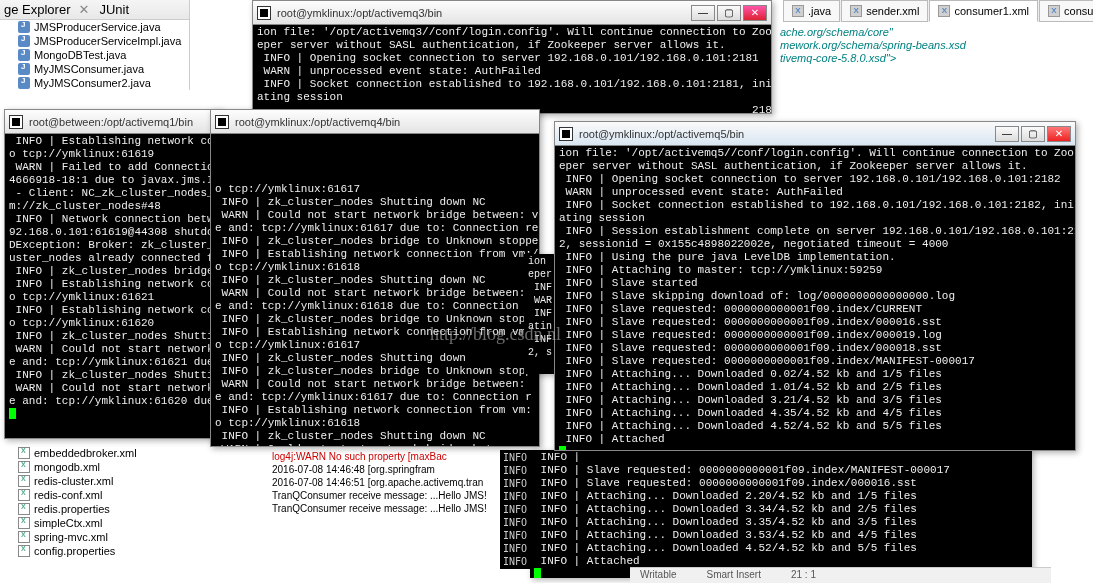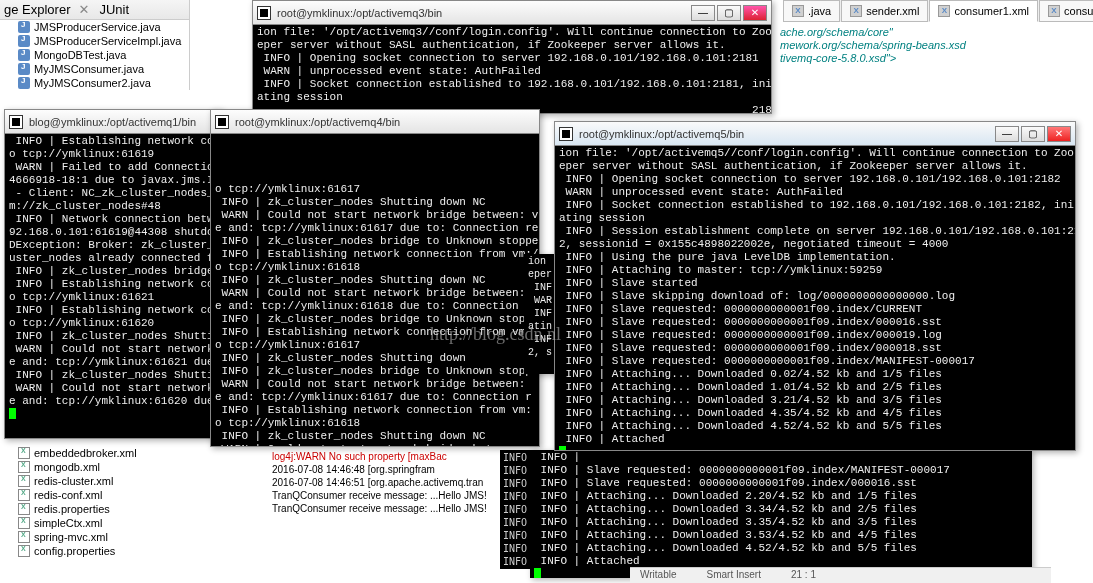--- a/index.html
+++ b/index.html
@@ -176,21 +176,21 @@
  INFO | Opening socket connection to server 192.168.0.101/192.168.0.101:2181
  WARN | unprocessed event state: AuthFailed
  INFO | Socket connection established to 192.168.0.101/192.168.0.101:2181, initi
 ating session
                                                                            218</div>
 </div>
 
 <div class="term" style="left:4px; top:109px; width:218px; height:330px;">
   <div class="term-title">
     <span class="putty-icon"></span>
-    <span class="term-title-text">blog@ymklinux:/opt/activemq1/bin</span>
+    <span class="term-title-text">root@between:/opt/activemq1/bin</span>
   </div>
   <div class="term-body" id="t1-body"> INFO | Establishing network co
 o tcp://ymklinux:61619
  WARN | Failed to add Connectio
 4666918-18:1 due to javax.jms.I
  - Client: NC_zk_cluster_nodes_
 m://zk_cluster_nodes#48
  INFO | Network connection betw
 92.168.0.101:61619@44308 shutdo
 DException: Broker: zk_cluster_

